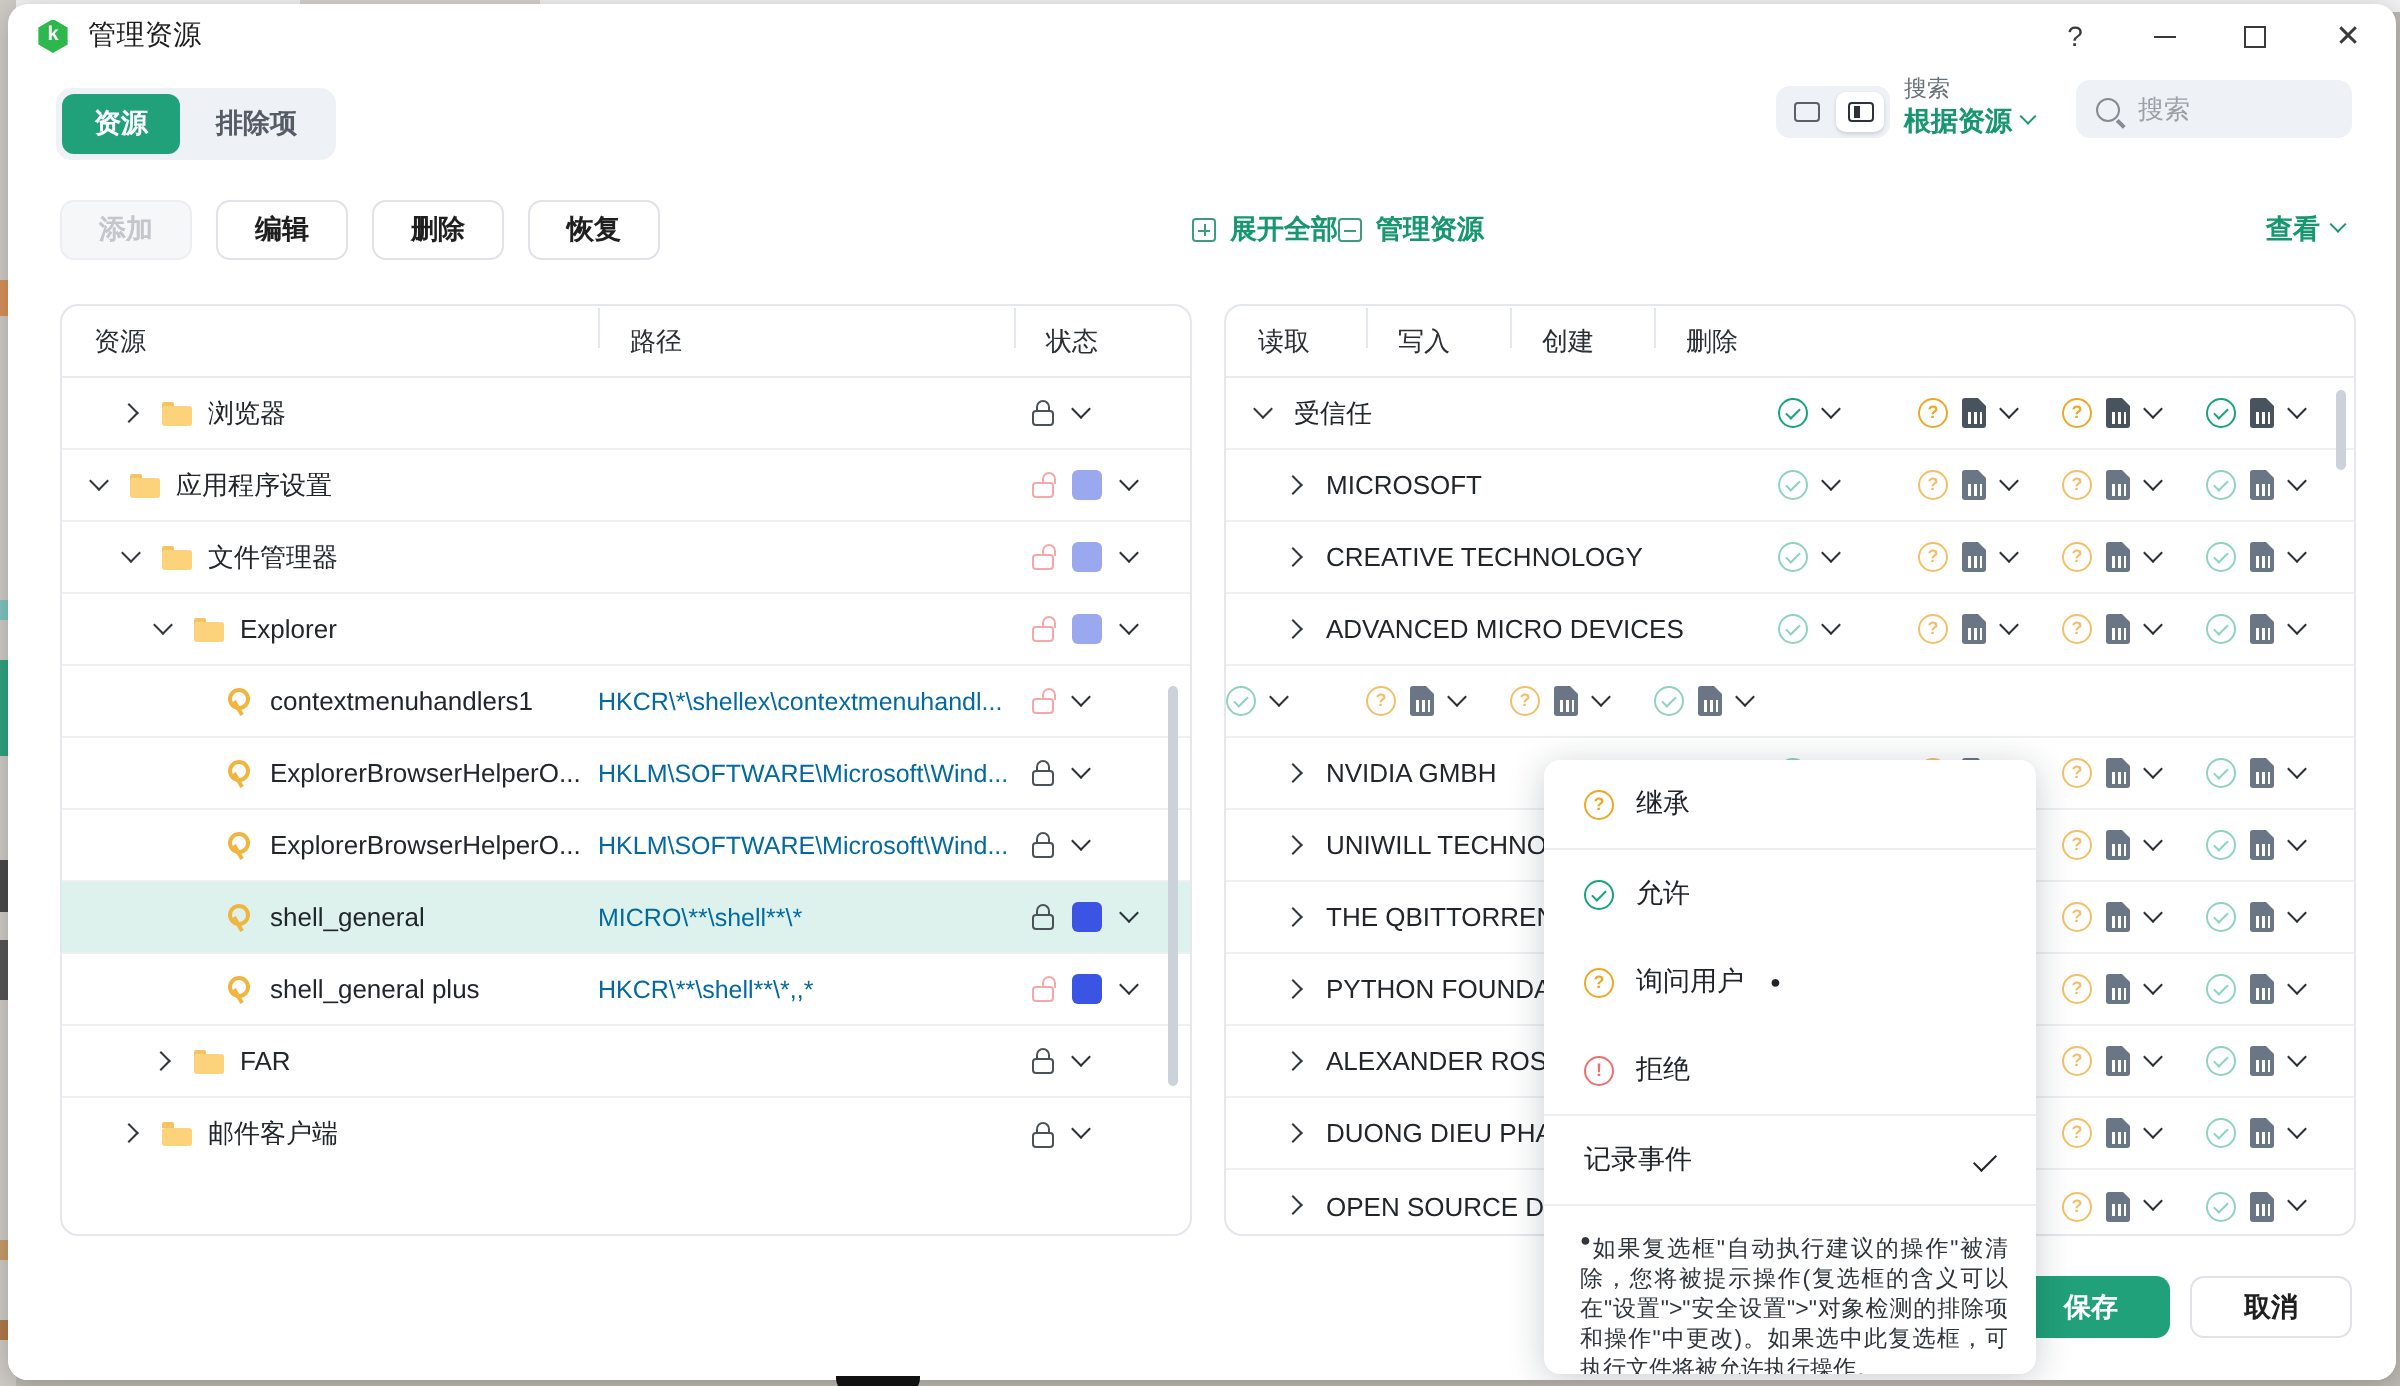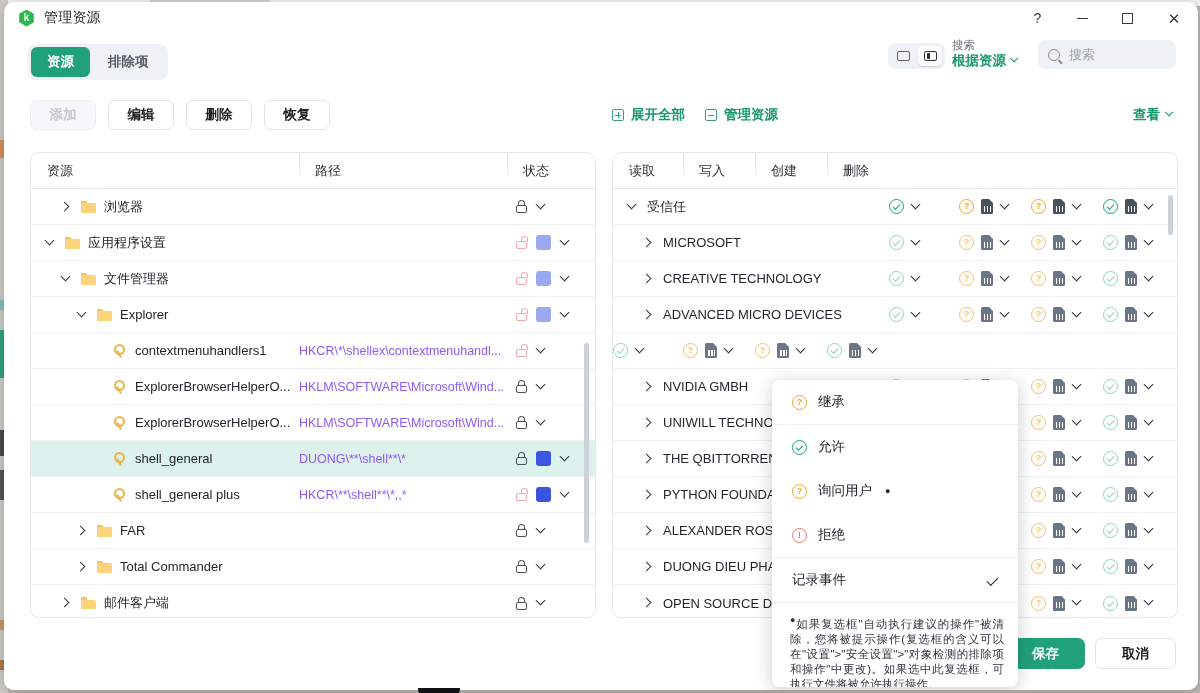--- a/index.html
+++ b/index.html
@@ -115,21 +115,21 @@
   .search-ico::after { content:""; position:absolute; right:-4px; bottom:-3px; width:5px; height:1.6px; background:#858b93; transform:rotate(45deg); }
   .search-inp { border:none; background:transparent; outline:none; font-size:13px; color:#333; width:100%; font-family:inherit; }
   .search-inp::placeholder { color:#9aa0a7; }
 
   .view-link {
     position:absolute; right:26px; top:104px; font-size:13.5px; font-weight:bold;
     color:#16976e; display:flex; align-items:center; gap:6px;
   }
 
   
-  .exp-links { position:absolute; left:608px; top:104px; display:flex; gap:20px; align-items:flex-end; }
+  .exp-links { position:absolute; left:592px; top:104px; display:flex; align-items:flex-end; }
   .exp-link { display:flex; align-items:center; gap:7px; font-size:13.5px; font-weight:bold; color:#16976e; }
   .sqbox { width:12px; height:12px; border:1.3px solid #3c9d7d; border-radius:2px; position:relative; }
   .sqbox::before { content:""; position:absolute; left:2px; right:2px; top:5px; height:1.3px; background:#3c9d7d; }
   .sqbox.plus::after { content:""; position:absolute; top:2px; bottom:2px; left:5px; width:1.3px; background:#3c9d7d; }
 
   
   .panel {
     position:absolute; background:#fff; border:1px solid #e4e7eb; border-radius:9px; overflow:hidden;
   }
   #panel-left  { left:26px;  top:150px; width:566px; height:466px; }
@@ -138,21 +138,21 @@
   .thead { display:flex; height:36px; align-items:center; border-bottom:1px solid #e9ecef; }
   .th { font-size:13px; color:#2b2f34; padding-left:16px; position:relative; }
   .th + .th::before { content:""; position:absolute; left:0; top:-8px; height:20px; width:1px; background:#e4e7eb; }
 
   .rows { position:relative; }
   .row { display:flex; align-items:center; height:36px; border-bottom:1px solid #eef0f2; font-size:13px; color:#22262b; }
   .row.sel { background:#ddf2ec; }
   .row:last-child { border-bottom:none; }
 
   .cell-name { display:flex; align-items:center; gap:8px; overflow:hidden; white-space:nowrap; }
-  .cell-path { font-size:12.5px; color:#8b5cf6; white-space:nowrap; overflow:hidden; }
+  .cell-path { font-size:12.5px; color:#0369a1; white-space:nowrap; overflow:hidden; }
   .cell-status { display:flex; align-items:center; gap:9px; }
 
   .tw { width:12px; height:12px; flex:none; position:relative; color:#33383e; }
   .tw .a { position:absolute; width:7px; height:7px; border-right:1.7px solid currentColor; border-bottom:1.7px solid currentColor; left:1px; top:1px; }
   .tw.down .a { transform: rotate(45deg); left:1px; top:0px; }
   .tw.right .a { transform: rotate(-45deg); left:0px; top:2px; }
   .tw.blank { visibility:hidden; }
 
   .folder { width:15px; height:12px; flex:none; position:relative; }
   .folder::before { content:""; position:absolute; left:0; top:0; width:6px; height:3px; background:#f5c462; border-radius:1px 1px 0 0; }
@@ -453,21 +453,21 @@
                 <span class="a"></span>
               </span>
             </div>
           </div>
           <div class="row sel">
             <div class="cell-name" style="width:268px;padding-left:62px">
               <span class="tw blank"></span>
               <span class="keyico"></span>
               <span>shell_general</span>
             </div>
-            <div class="cell-path" style="width:208px"><span>DUONG\**\shell**\*</span></div>
+            <div class="cell-path" style="width:208px"><span>MICRO\**\shell**\*</span></div>
             <div class="cell-status" style="width:88px;padding-left:8px">
               <span class="lock closed">
                 <span class="shackle"></span>
                 <span class="body"></span>
               </span>
               <span class="swatch strong"></span>
               <span class="tw down rchev">
                 <span class="a"></span>
               </span>
             </div>
@@ -490,39 +490,20 @@
               </span>
             </div>
           </div>
           <div class="row">
             <div class="cell-name" style="width:268px;padding-left:46px">
               <span class="tw right">
                 <span class="a"></span>
               </span>
               <span class="folder"></span>
               <span>FAR</span>
-            </div>
-            <div class="cell-path" style="width:208px"><span></span></div>
-            <div class="cell-status" style="width:88px;padding-left:8px">
-              <span class="lock closed">
-                <span class="shackle"></span>
-                <span class="body"></span>
-              </span>
-              <span class="tw down rchev">
-                <span class="a"></span>
-              </span>
-            </div>
-          </div>
-          <div class="row">
-            <div class="cell-name" style="width:268px;padding-left:46px">
-              <span class="tw right">
-                <span class="a"></span>
-              </span>
-              <span class="folder"></span>
-              <span>Total Commander</span>
             </div>
             <div class="cell-path" style="width:208px"><span></span></div>
             <div class="cell-status" style="width:88px;padding-left:8px">
               <span class="lock closed">
                 <span class="shackle"></span>
                 <span class="body"></span>
               </span>
               <span class="tw down rchev">
                 <span class="a"></span>
               </span>

